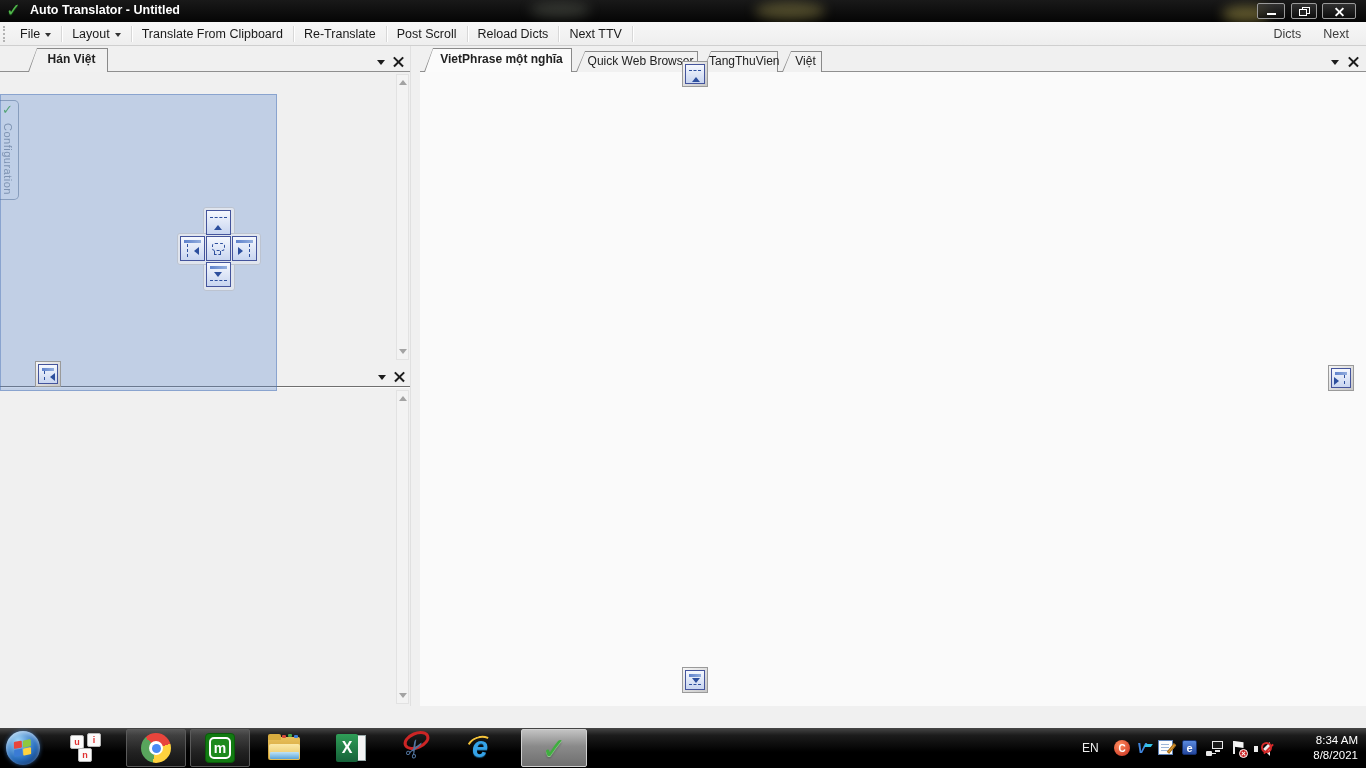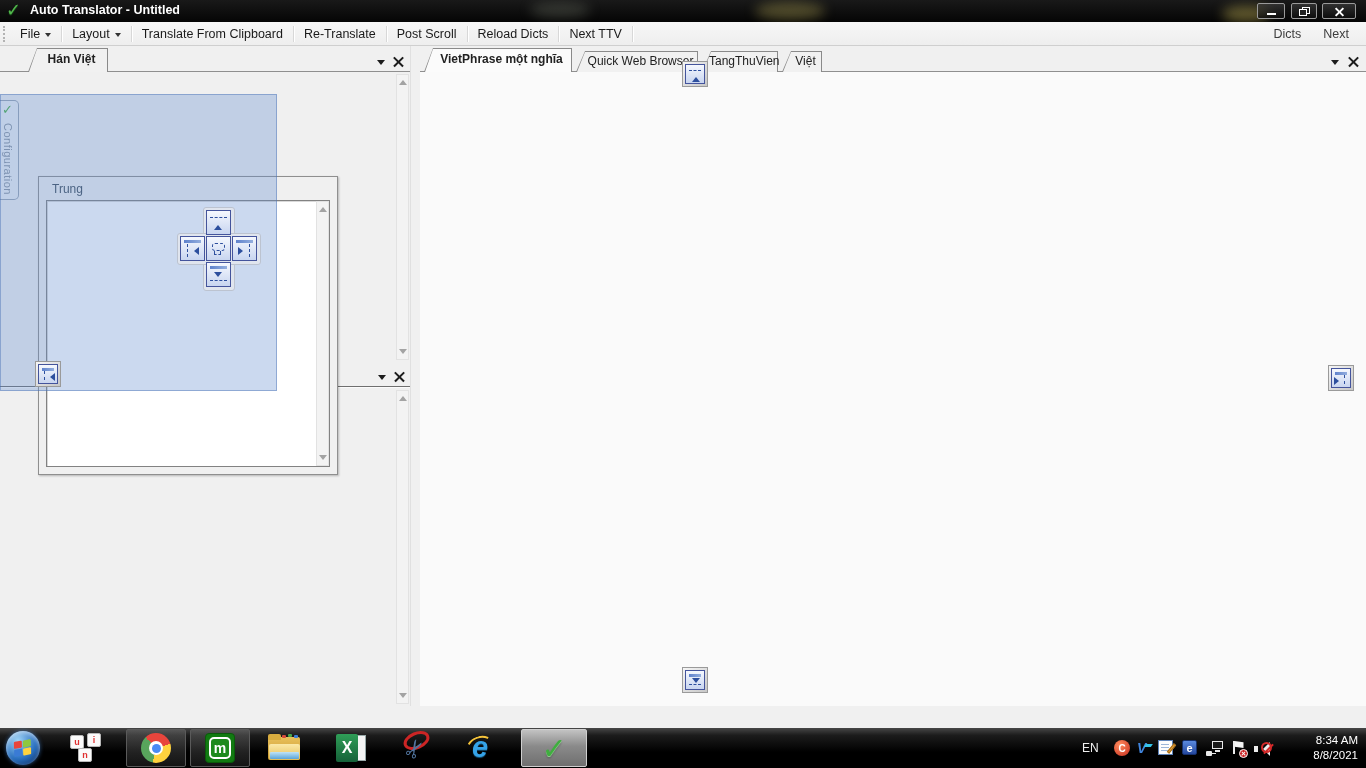--- a/index.html
+++ b/index.html
@@ -325,32 +325,20 @@
           <span class="tri down"></span>
         </div>
     </div>
     <div style="position:absolute;left:410px;top:0;width:1px;height:660px;background:#e0e0e0;"></div>
 
     <div class="configtab">
       <span class="cfg-check">✓</span>
       <span class="cfg-label">Configuration</span>
     </div>
 
-    <div class="trungbox">
-      <span class="grp-label">Trung</span>
-      <div class="trung-text"></div>
-      <div class="vsb" style="top:24px;bottom:8px;right:8px;">
-        <div class="sb-btn up">
-            <span class="tri up"></span>
-          </div>
-        <div class="sb-btn down">
-            <span class="tri down"></span>
-          </div>
-      </div>
-    </div>
 
     <div class="dockoverlay"></div>
 
     <div style="position:absolute;left:420px;top:26px;width:946px;height:634px;background:#fafafa;"></div>
     <div class="tabline" style="left:420px;top:25px;width:946px;"></div>
     <div class="tab active" style="left:424px;width:148px;top:2px;height:24px;">
       <span class="tab-bg"></span>
         <span class="tab-face" style="background:#fbfbfb;"></span>
       <span class="tab-label">VietPhrase một nghĩa</span>
     </div>

